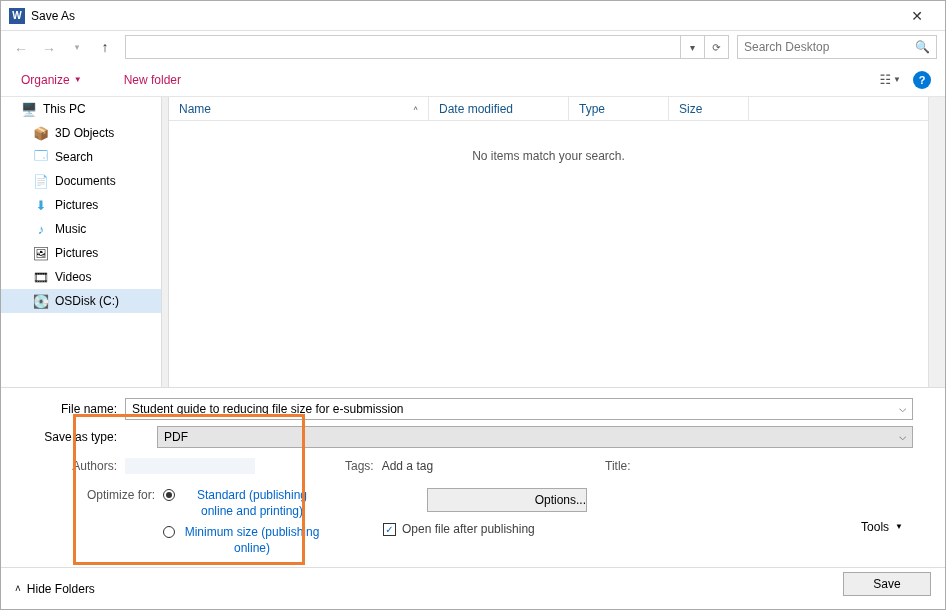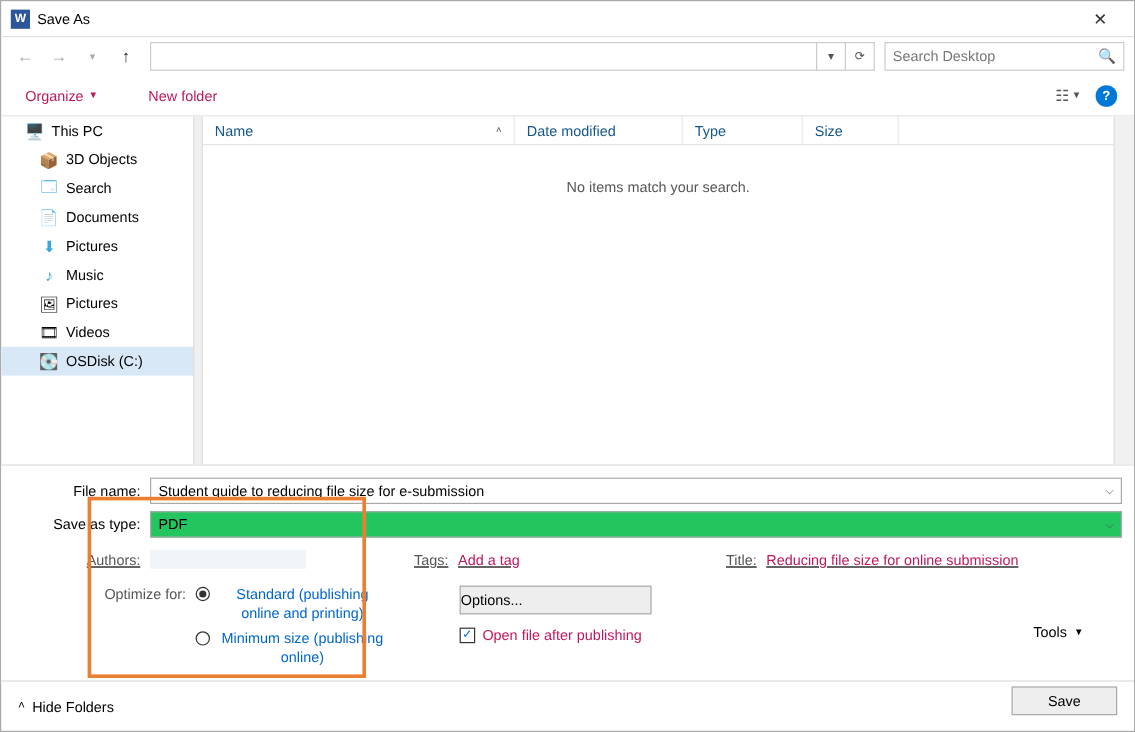--- a/index.html
+++ b/index.html
@@ -37,46 +37,46 @@
   .col-headers { display: flex; height: 24px; border-bottom: 1px solid #e5e5e5; align-items: center; color: #15568b; }
   .col { padding: 0 10px; border-right: 1px solid #e5e5e5; height: 100%; display: flex; align-items: center; }
   .col.name { width: 260px; justify-content: space-between; }
   .col.date { width: 140px; }
   .col.type { width: 100px; }
   .col.size { width: 80px; }
   .sort-caret { font-size: 8px; color: #555; }
   .empty-msg { text-align: center; color: #555; padding-top: 28px; }
   .scrollbar-r { width: 17px; background: #f0f0f0; border-left: 1px solid #e0e0e0; }
   
-  .bottom { border-top: 1px solid #ddd; padding: 10px 10px 8px 14px; background: #fff; }
+  .bottom { border-top: 1px solid #ddd; padding: 10px 32px 8px 14px; background: #fff; }
   .formrow { display: flex; align-items: center; margin-bottom: 6px; }
   .formlabel { width: 110px; text-align: right; padding-right: 8px; }
   .forminput { flex: 1; height: 22px; border: 1px solid #aaa; padding: 0 6px; background: #fff; display: flex; align-items: center; justify-content: space-between; }
-  .forminput.sel { background: #22c55e; }
+  .forminput.sel { background: #e5e5e5; margin-left: 32px; }
   .dd-caret { font-size: 9px; color: #555; }
   
   .metarow { display: flex; margin-top: 10px; }
-  .metacol { display: flex; align-items: flex-end; text-decoration: underline; }
+  .metacol { display: flex; align-items: center; }
   .metalabel { color: #555; padding-right: 8px; }
-  .metalink { color: #be185d; }
+  .metalink { color: #404040; }
   .metacol.authors { width: 330px; }
   .metacol.authors .metalabel { width: 110px; text-align: right; }
   .author-val { background: #f1f5f9; width: 130px; height: 16px; }
   .metacol.tags { width: 260px; }
   .metacol.title { }
   
   .optrow { display: flex; margin-top: 14px; align-items: flex-start; }
   .optlabel { width: 148px; text-align: right; padding-right: 8px; color: #555; }
   .radios { width: 160px; text-align: center; }
   .radio { display: flex; align-items: flex-start; gap: 6px; margin-bottom: 6px; }
   .radio-circle { width: 12px; height: 12px; border: 1px solid #333; border-radius: 50%; display: inline-flex; align-items: center; justify-content: center; flex-shrink: 0; margin-top: 1px; }
   .radio-dot { width: 6px; height: 6px; background: #333; border-radius: 50%; }
   .radio-label { color: #0066cc; line-height: 1.3; }
   .middle-opts { margin-left: 60px; }
-  .options-btn { width: 160px; height: 24px; border: 1px solid #aaa; background: #eee; text-align: left; line-height: 22px; margin-bottom: 10px; }
+  .options-btn { width: 160px; height: 24px; border: 1px solid #aaa; background: #eee; text-align: right; line-height: 22px; margin-bottom: 10px; margin-left: 44px; }
   .checkbox-row { display: flex; align-items: center; gap: 6px; }
   .checkbox { width: 13px; height: 13px; border: 1px solid #333; display: inline-flex; align-items: center; justify-content: center; font-size: 10px; color: #0066cc; }
   
   .highlight-box { position: absolute; border: 3px solid #ed7d31; left: 72px; top: 413px; width: 232px; height: 151px; pointer-events: none; }
   
   .footer { display: flex; align-items: center; height: 42px; border-top: 1px solid #ddd; padding: 0 14px; position: absolute; bottom: 0; left: 0; right: 0; }
   .hide-folders { display: flex; align-items: center; gap: 6px; }
   .footer-right { margin-left: auto; display: flex; align-items: center; gap: 10px; flex-direction: column; }
   .tools { display: flex; align-items: center; gap: 6px; margin-right: 10px; }
   .btn { width: 88px; height: 24px; border: 1px solid #aaa; background: #eee; text-align: center; line-height: 22px; margin-top: 28px; }
@@ -195,21 +195,20 @@
     <div class="metacol authors">
       <span class="metalabel">Authors:</span>
       <span class="author-val"></span>
     </div>
     <div class="metacol tags">
       <span class="metalabel">Tags:</span>
       <span class="metalink">Add a tag</span>
     </div>
     <div class="metacol title">
       <span class="metalabel">Title:</span>
-      <span class="metalink">Reducing file size for online submission</span>
     </div>
   </div>
   <div class="optrow">
     <div class="optlabel">Optimize for:</div>
     <div class="radios">
       <div class="radio">
         <span class="radio-circle">
             <span class="radio-dot"></span>
           </span>
         <span class="radio-label">Standard (publishing online and printing)</span>

